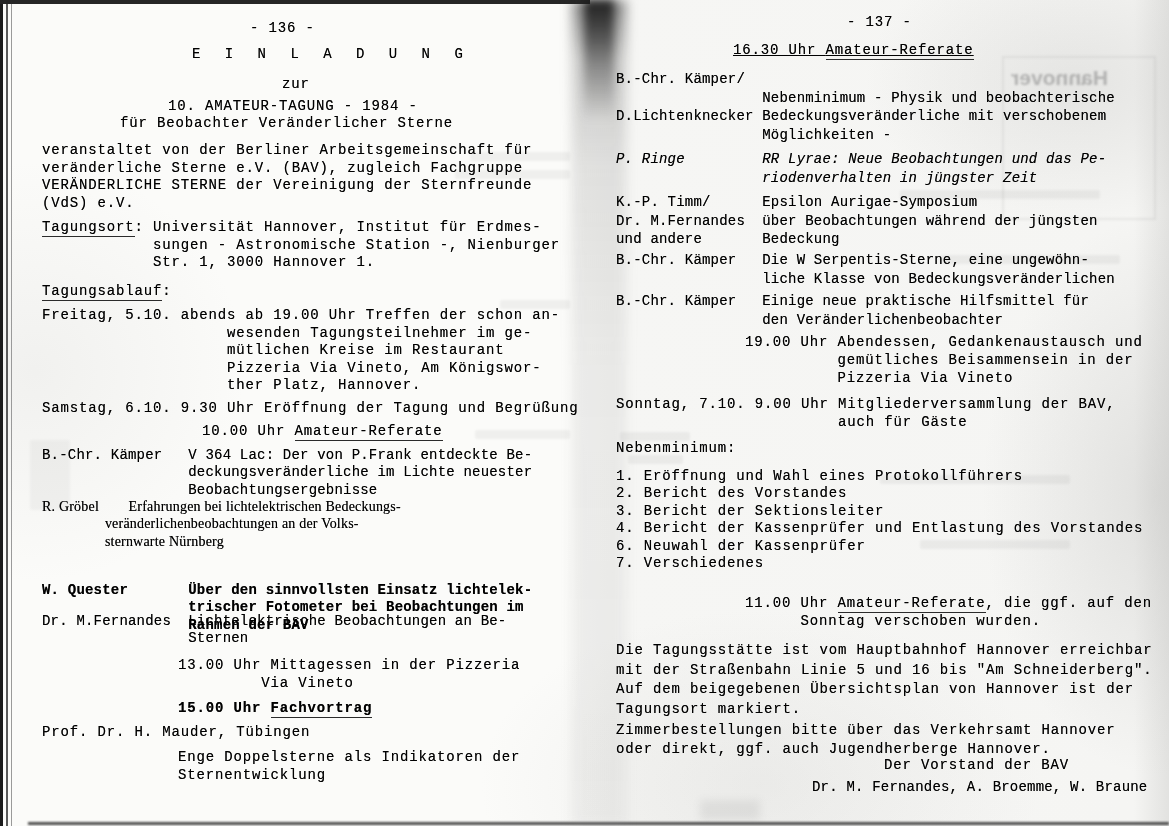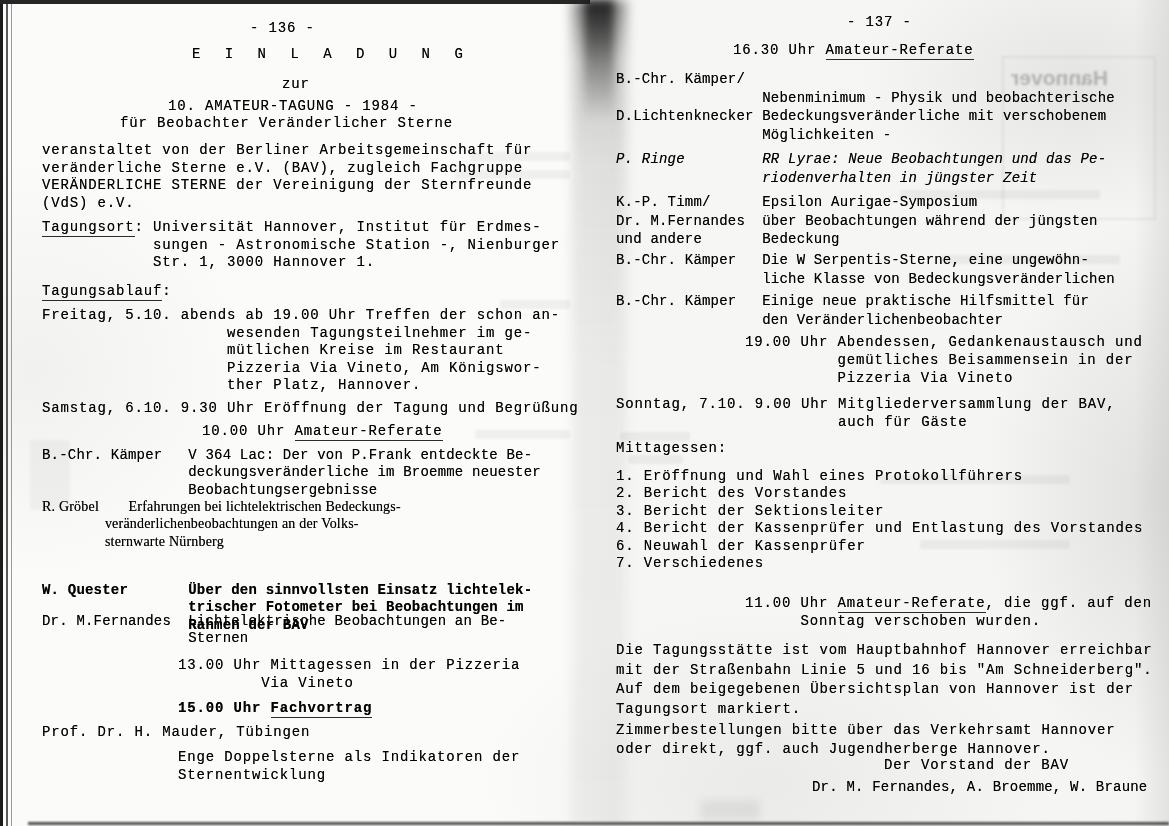--- a/index.html
+++ b/index.html
@@ -81,39 +81,39 @@
     <div class="tblock spread" style="left: 192px; top: 46px;"><div>E I N L A D U N G</div></div>
     <div class="tblock wide" style="left: 282px; top: 76px;"><div>zur</div></div>
     <div class="tblock wide" style="left: 168px; top: 98px;"><div>10. AMATEUR-TAGUNG - 1984 -</div></div>
     <div class="tblock wide" style="left: 120px; top: 115px;"><div>für Beobachter Veränderlicher Sterne</div></div>
     <div class="tblock wide" style="left: 42px; top: 142px; line-height: 17.5px;"><div>veranstaltet von der Berliner Arbeitsgemeinschaft für</div><div>veränderliche Sterne e.V. (BAV), zugleich Fachgruppe</div><div>VERÄNDERLICHE STERNE der Vereinigung der Sternfreunde</div><div>(VdS) e.V.</div></div>
     <div class="tblock wide" style="left: 42px; top: 219px; line-height: 17.5px;"><div><span class="ul">Tagungsort</span><span>: Universität Hannover, Institut für Erdmes-</span></div><div>            sungen - Astronomische Station -, Nienburger</div><div>            Str. 1, 3000 Hannover 1.</div></div>
     <div class="tblock wide" style="left: 42px; top: 283px;"><div><span class="ul">Tagungsablauf</span><span>:</span></div></div>
     <div class="tblock wide" style="left: 42px; top: 307px; line-height: 17.5px;"><div>Freitag, 5.10. abends ab 19.00 Uhr Treffen der schon an-</div><div>                    wesenden Tagungsteilnehmer im ge-</div><div>                    mütlichen Kreise im Restaurant</div><div>                    Pizzeria Via Vineto, Am Königswor-</div><div>                    ther Platz, Hannover.</div></div>
     <div class="tblock wide" style="left: 42px; top: 400px;"><div>Samstag, 6.10. 9.30 Uhr Eröffnung der Tagung und Begrüßung</div></div>
     <div class="tblock wide" style="left: 202px; top: 423px;"><div><span>10.00 Uhr </span><span class="ul">Amateur-Referate</span></div></div>
-    <div class="tblock" style="left: 42px; top: 447px;"><div>B.-Chr. Kämper   V 364 Lac: Der von P.Frank entdeckte Be-</div><div>                 deckungsveränderliche im Broemme neuester</div><div>                 Beobachtungsergebnisse</div></div>
+    <div class="tblock" style="left: 42px; top: 447px;"><div>B.-Chr. Kämper   V 364 Lac: Der von P.Frank entdeckte Be-</div><div>                 deckungsveränderliche im Lichte neuester</div><div>                 Beobachtungsergebnisse</div></div>
     <div class="tblock" style="left: 42px; top: 498px; font-family: Liberation Serif, serif;"><div>R. Gröbel        Erfahrungen bei lichtelektrischen Bedeckungs-</div><div>                 veränderlichenbeobachtungen an der Volks-</div><div>                 sternwarte Nürnberg</div></div>
     <div class="tblock" style="left: 42px; top: 582px; font-weight: bold;"><div>W. Quester       Über den sinnvollsten Einsatz lichtelek-</div><div>                 trischer Fotometer bei Beobachtungen im</div><div>                 Rahmen der BAV</div></div>
     <div class="tblock" style="left: 42px; top: 613px;"><div>Dr. M.Fernandes  Lichtelektrische Beobachtungen an Be-</div><div>                 Sternen</div></div>
     <div class="tblock wide" style="left: 178px; top: 657px; line-height: 17.5px;"><div>13.00 Uhr Mittagessen in der Pizzeria</div><div>         Via Vineto</div></div>
     <div class="tblock wide" style="left: 178px; top: 700px; font-weight: bold;"><div><span>15.00 Uhr </span><span class="ul">Fachvortrag</span></div></div>
     <div class="tblock wide" style="left: 42px; top: 724px;"><div>Prof. Dr. H. Mauder, Tübingen</div></div>
     <div class="tblock wide" style="left: 178px; top: 749px; line-height: 17.5px;"><div>Enge Doppelsterne als Indikatoren der</div><div>Sternentwicklung</div></div>
   </div>
 <div>
     <div class="tblock wide" style="left: 847px; top: 14px;"><div>- 137 -</div></div>
-    <div class="tblock wide" style="left: 733px; top: 42px;"><div><span>16.30 Uhr </span><span class="ul">Amateur-Referate</span></div></div>
+    <div class="tblock wide" style="left: 733px; top: 42px; text-decoration: underline;"><div><span>16.30 Uhr </span><span class="ul">Amateur-Referate</span></div></div>
     <div class="tblock" style="left: 616px; top: 70px; line-height: 18.5px;"><div>B.-Chr. Kämper/</div><div>                 Nebenminimum - Physik und beobachterische</div><div>D.Lichtenknecker Bedeckungsveränderliche mit verschobenem</div><div>                 Möglichkeiten -</div></div>
     <div class="tblock" style="left: 616px; top: 150px; line-height: 18.5px; font-style: italic;"><div>P. Ringe         RR Lyrae: Neue Beobachtungen und das Pe-</div><div>                 riodenverhalten in jüngster Zeit</div></div>
     <div class="tblock" style="left: 616px; top: 193px; line-height: 18.5px;"><div>K.-P. Timm/      Epsilon Aurigae-Symposium</div><div>Dr. M.Fernandes  über Beobachtungen während der jüngsten</div><div>und andere       Bedeckung</div></div>
     <div class="tblock" style="left: 616px; top: 251px; line-height: 18.5px;"><div>B.-Chr. Kämper   Die W Serpentis-Sterne, eine ungewöhn-</div><div>                 liche Klasse von Bedeckungsveränderlichen</div></div>
     <div class="tblock" style="left: 616px; top: 292px; line-height: 18.5px;"><div>B.-Chr. Kämper   Einige neue praktische Hilfsmittel für</div><div>                 den Veränderlichenbeobachter</div></div>
     <div class="tblock wide" style="left: 745px; top: 333px; line-height: 18px;"><div>19.00 Uhr Abendessen, Gedankenaustausch und</div><div>          gemütliches Beisammensein in der</div><div>          Pizzeria Via Vineto</div></div>
     <div class="tblock wide" style="left: 616px; top: 395px; line-height: 18px;"><div>Sonntag, 7.10. 9.00 Uhr Mitgliederversammlung der BAV,</div><div>                        auch für Gäste</div></div>
-    <div class="tblock wide" style="left: 616px; top: 440px;"><div>Mittagessen:</div></div>
+    <div class="tblock wide" style="left: 616px; top: 440px;"><div>Nebenminimum:</div></div>
     <div class="tblock wide" style="left: 616px; top: 468px; line-height: 17.4px;"><div>1. Eröffnung und Wahl eines Protokollführers</div><div>2. Bericht des Vorstandes</div><div>3. Bericht der Sektionsleiter</div><div>4. Bericht der Kassenprüfer und Entlastung des Vorstandes</div><div>6. Neuwahl der Kassenprüfer</div><div>7. Verschiedenes</div></div>
     <div class="tblock wide" style="left: 745px; top: 594px; line-height: 18px;"><div><span>11.00 Uhr </span><span class="ul">Amateur-Referate</span><span>, die ggf. auf den</span></div><div>      Sonntag verschoben wurden.</div></div>
     <div class="tblock wide" style="left: 616px; top: 641px; line-height: 19.5px;"><div>Die Tagungsstätte ist vom Hauptbahnhof Hannover erreichbar</div><div>mit der Straßenbahn Linie 5 und 16 bis "Am Schneiderberg".</div><div>Auf dem beigegebenen Übersichtsplan von Hannover ist der</div><div>Tagungsort markiert.</div></div>
     <div class="tblock wide" style="left: 616px; top: 721px; line-height: 18.5px;"><div>Zimmerbestellungen bitte über das Verkehrsamt Hannover</div><div>oder direkt, ggf. auch Jugendherberge Hannover.</div></div>
     <div class="tblock wide" style="left: 884px; top: 757px;"><div>Der Vorstand der BAV</div></div>
     <div class="tblock" style="left: 812px; top: 779px;"><div>Dr. M. Fernandes, A. Broemme, W. Braune</div></div>
   </div>
 
 </body></html>

